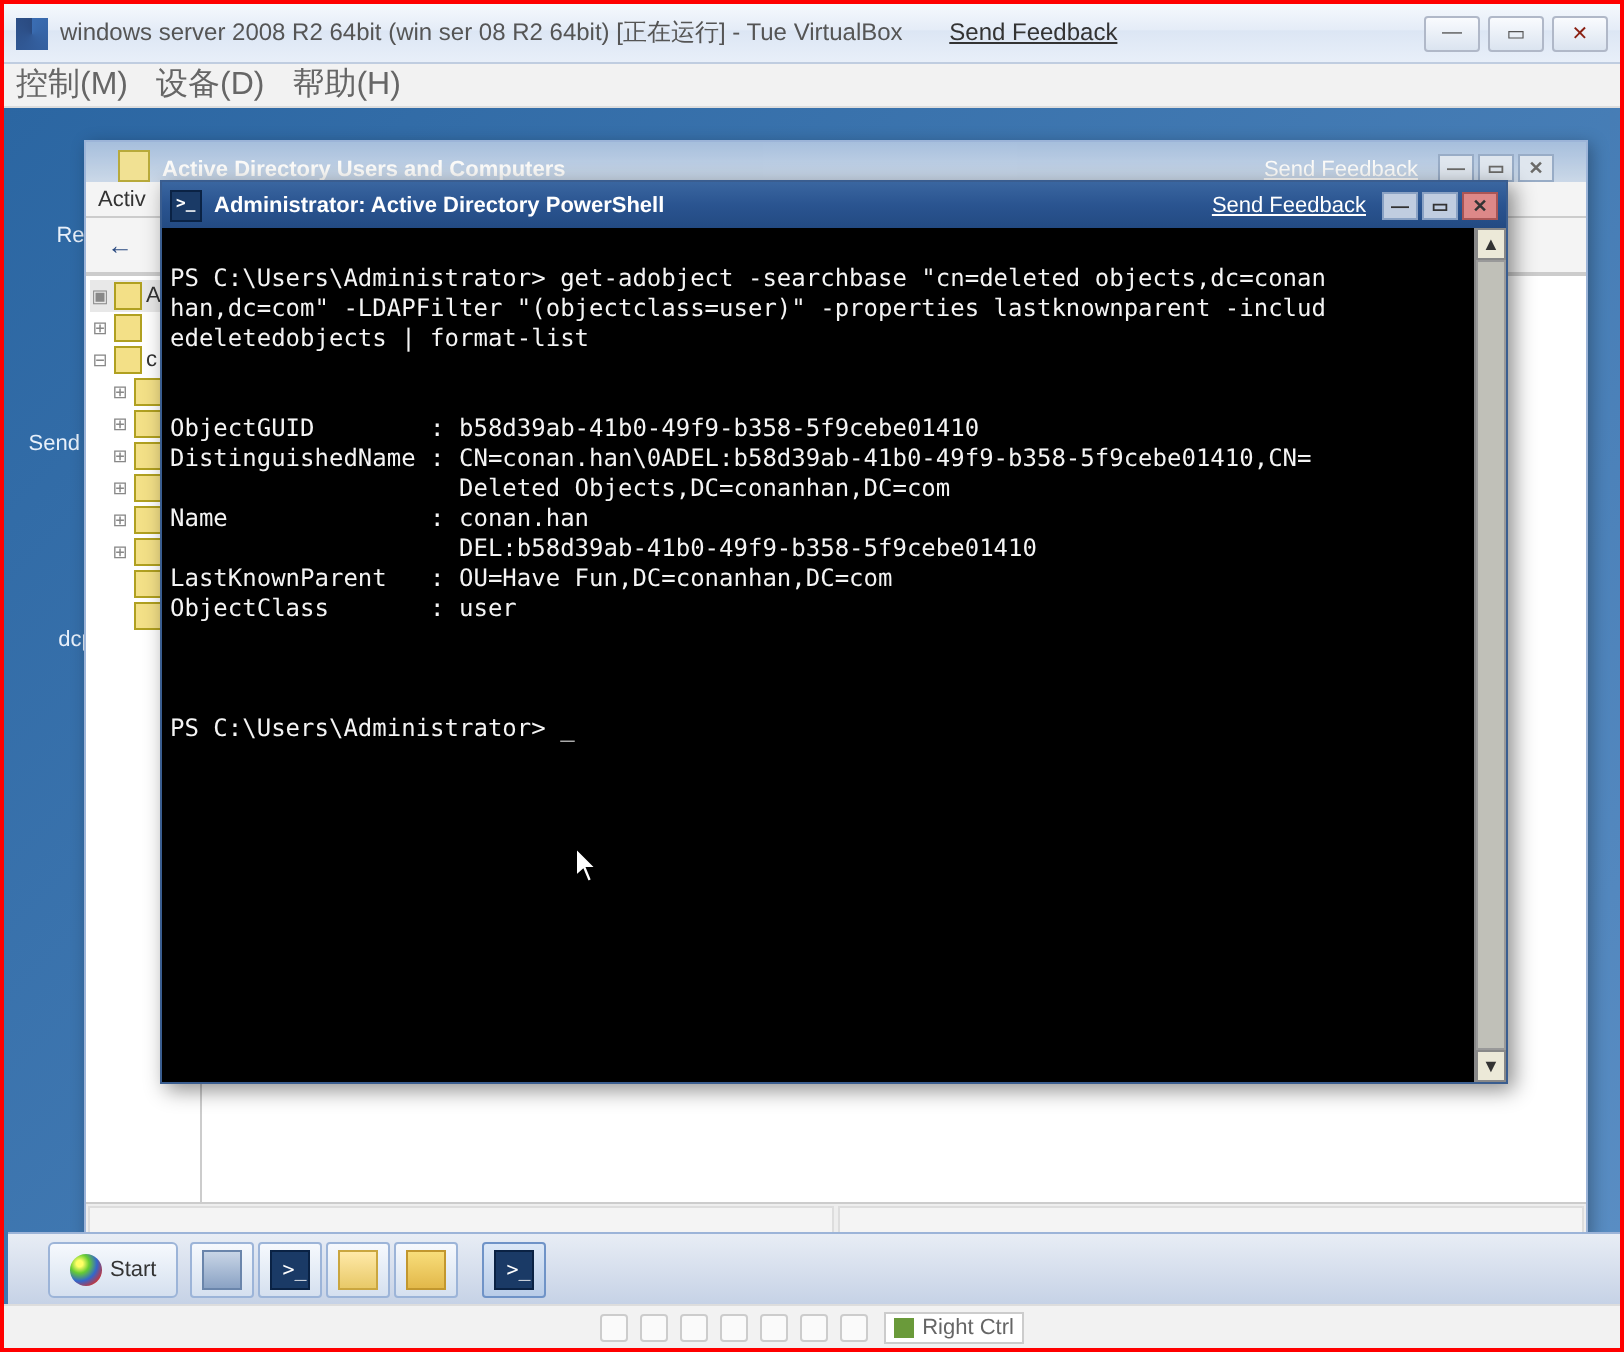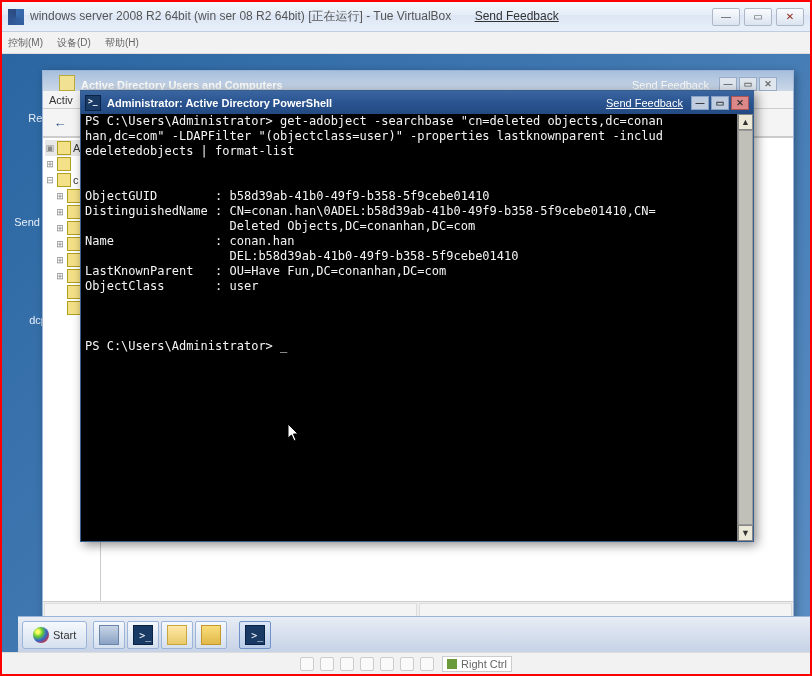--- a/index.html
+++ b/index.html
@@ -35,21 +35,21 @@
 .host-winbtns .wbtn.close { color:#8a1f11; }
 
 .host-menubar {
   height: 22px;
   background:#f2f2f2;
   display:flex; align-items:center;
   padding:0 6px;
   gap:14px;
   color:#666;
   border-bottom:1px solid #ddd;
-  font-size:10px;
+  font-size:16px;
 }
 .host-menubar .menu-item { color:#666; }
 
 
 .guest {
   position:relative;
   height: 598px;
   background: linear-gradient(135deg,#2b66a2,#5a8ec4);
   overflow:hidden;
 }
@@ -141,47 +141,47 @@
 .psh-body{
   flex:1; display:flex; min-height:0;
 }
 .psh-term {
   flex:1;
   background:#000;
   color:#f4f4f4;
   font-family:"Lucida Console","Consolas",monospace;
   font-size:12px;
   line-height:15px;
-  padding:0 4px;
+  padding:18px 4px;
   white-space:pre;
   overflow:hidden;
 }
 .psh-term .cursor::after{content:"_"; color:#f4f4f4;}
 .psh-scroll{
   width:16px;background:#d4d0c8;border-left:1px solid #888;
   display:flex;flex-direction:column;
 }
 .psh-scroll .arr{height:16px;background:#ece9d8;border:1px solid #888;display:flex;align-items:center;justify-content:center;font-size:9px;color:#333;}
 .psh-scroll .track{flex:1;background:#d4d0c8;}
 .psh-scroll .thumb{height:100%;background:#c0c0b8;border:1px solid #999;}
 
 .mouse-cursor{
   position:absolute; left:286px; top:370px;
   width:12px;height:18px;
 }
 .mouse-cursor svg{width:100%;height:100%;}
 
 
 .guest-taskbar{
-  position:absolute; left:16px; right:0; bottom:0;
+  position:absolute; left:2px; right:0; bottom:0;
   height:36px;
   background:linear-gradient(to bottom,#e8edf5,#c6d2e6);
   border-top:1px solid #9cb4d8;
   display:flex; align-items:center;
-  padding:0 4px;
+  padding:0 20px;
 }
 .start-btn{
   height:28px;padding:0 10px;
   background:linear-gradient(#f6f9fd,#d5e0ef);
   border:1px solid #9cb4d8; border-radius:3px;
   display:flex;align-items:center;gap:4px;
   font-size:11px; color:#333;
 }
 .start-btn .orb{width:16px;height:16px;border-radius:50%;
   background:radial-gradient(circle at 30% 30%, #ff6 10%, #6c3 30%, #36c 55%, #c33 80%);}

